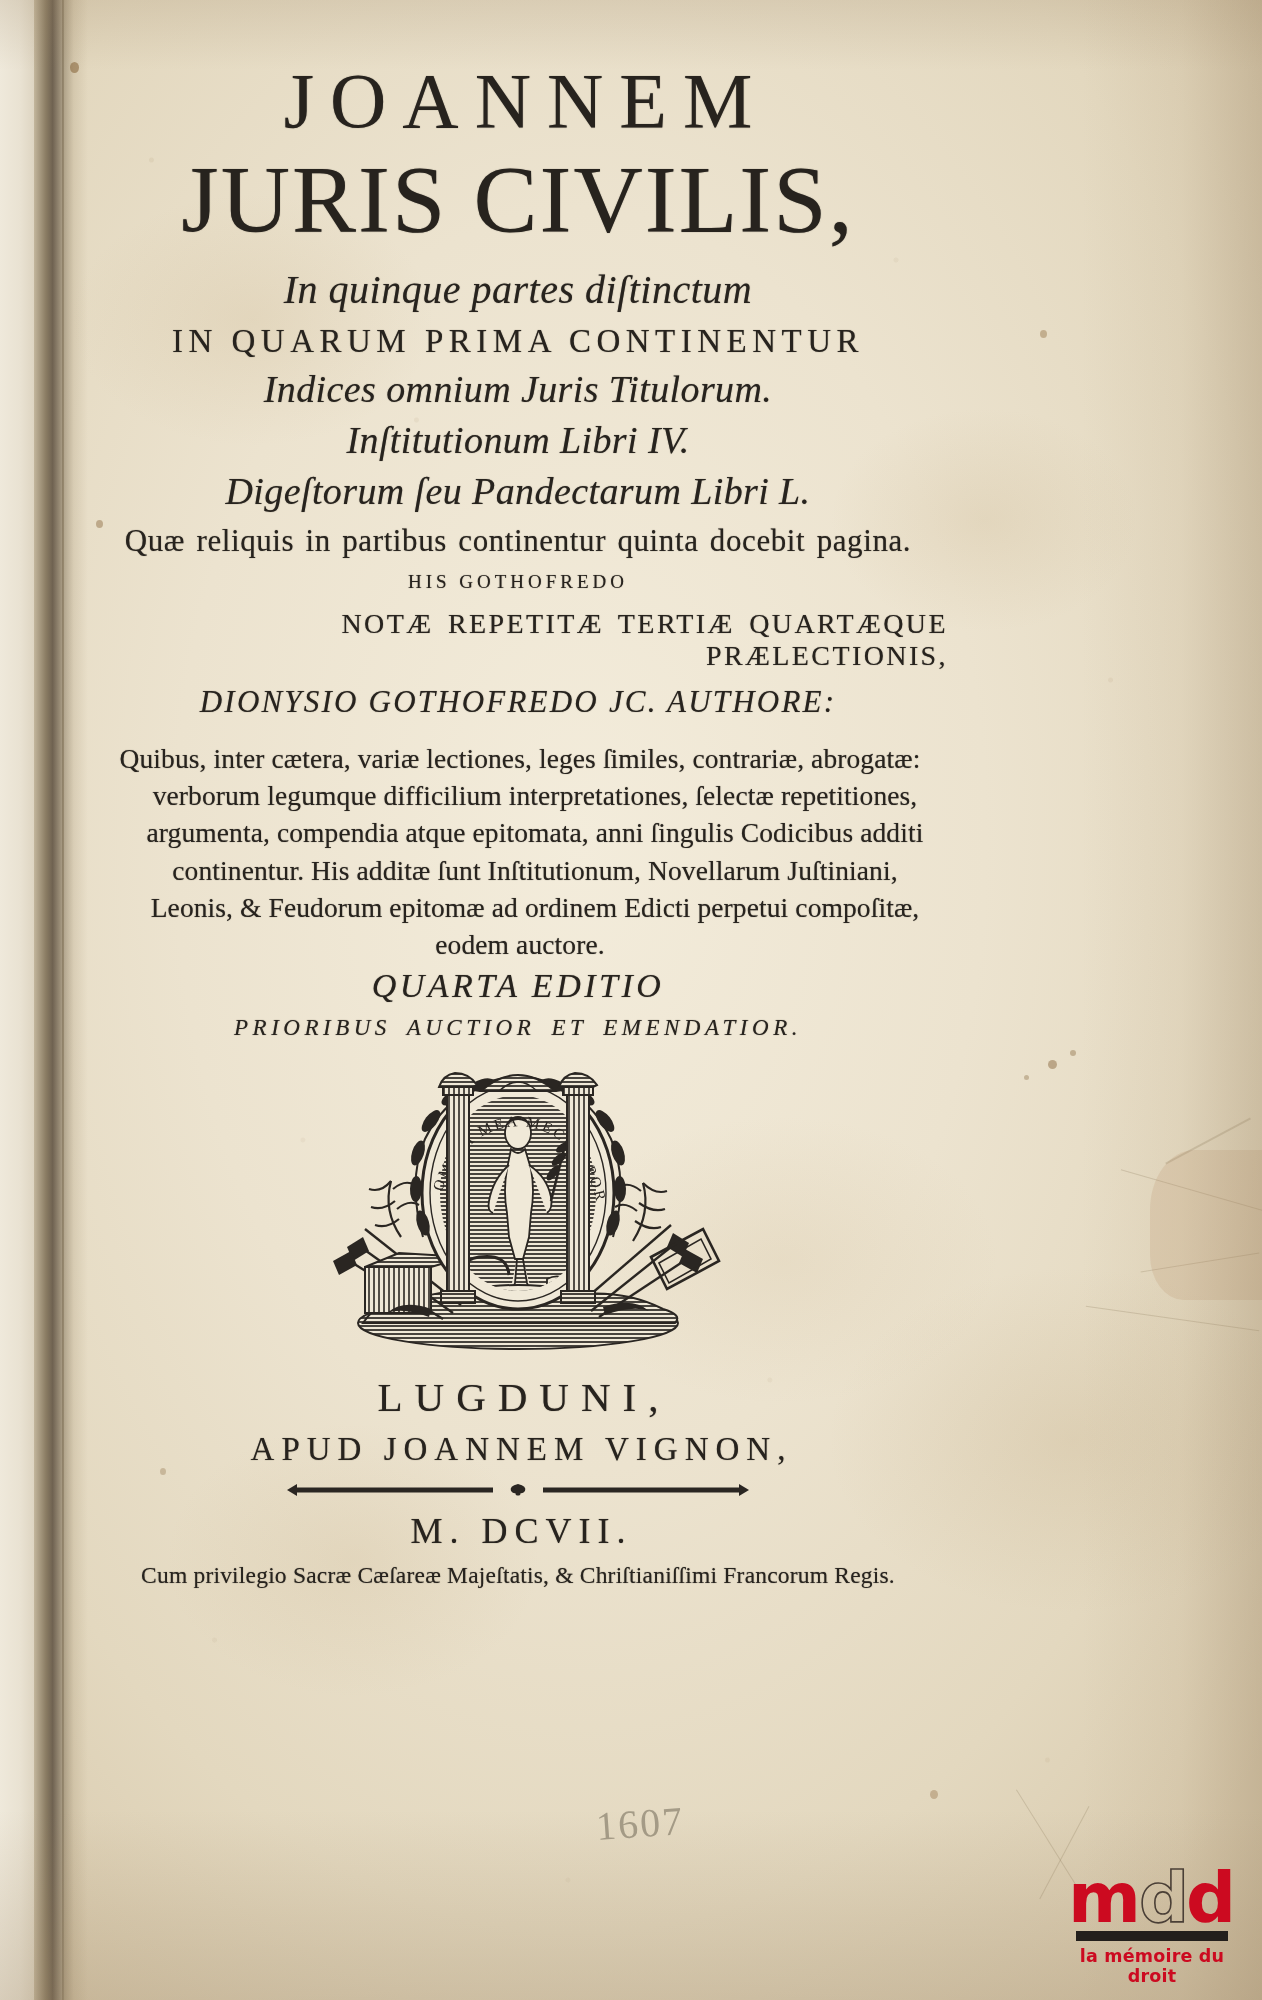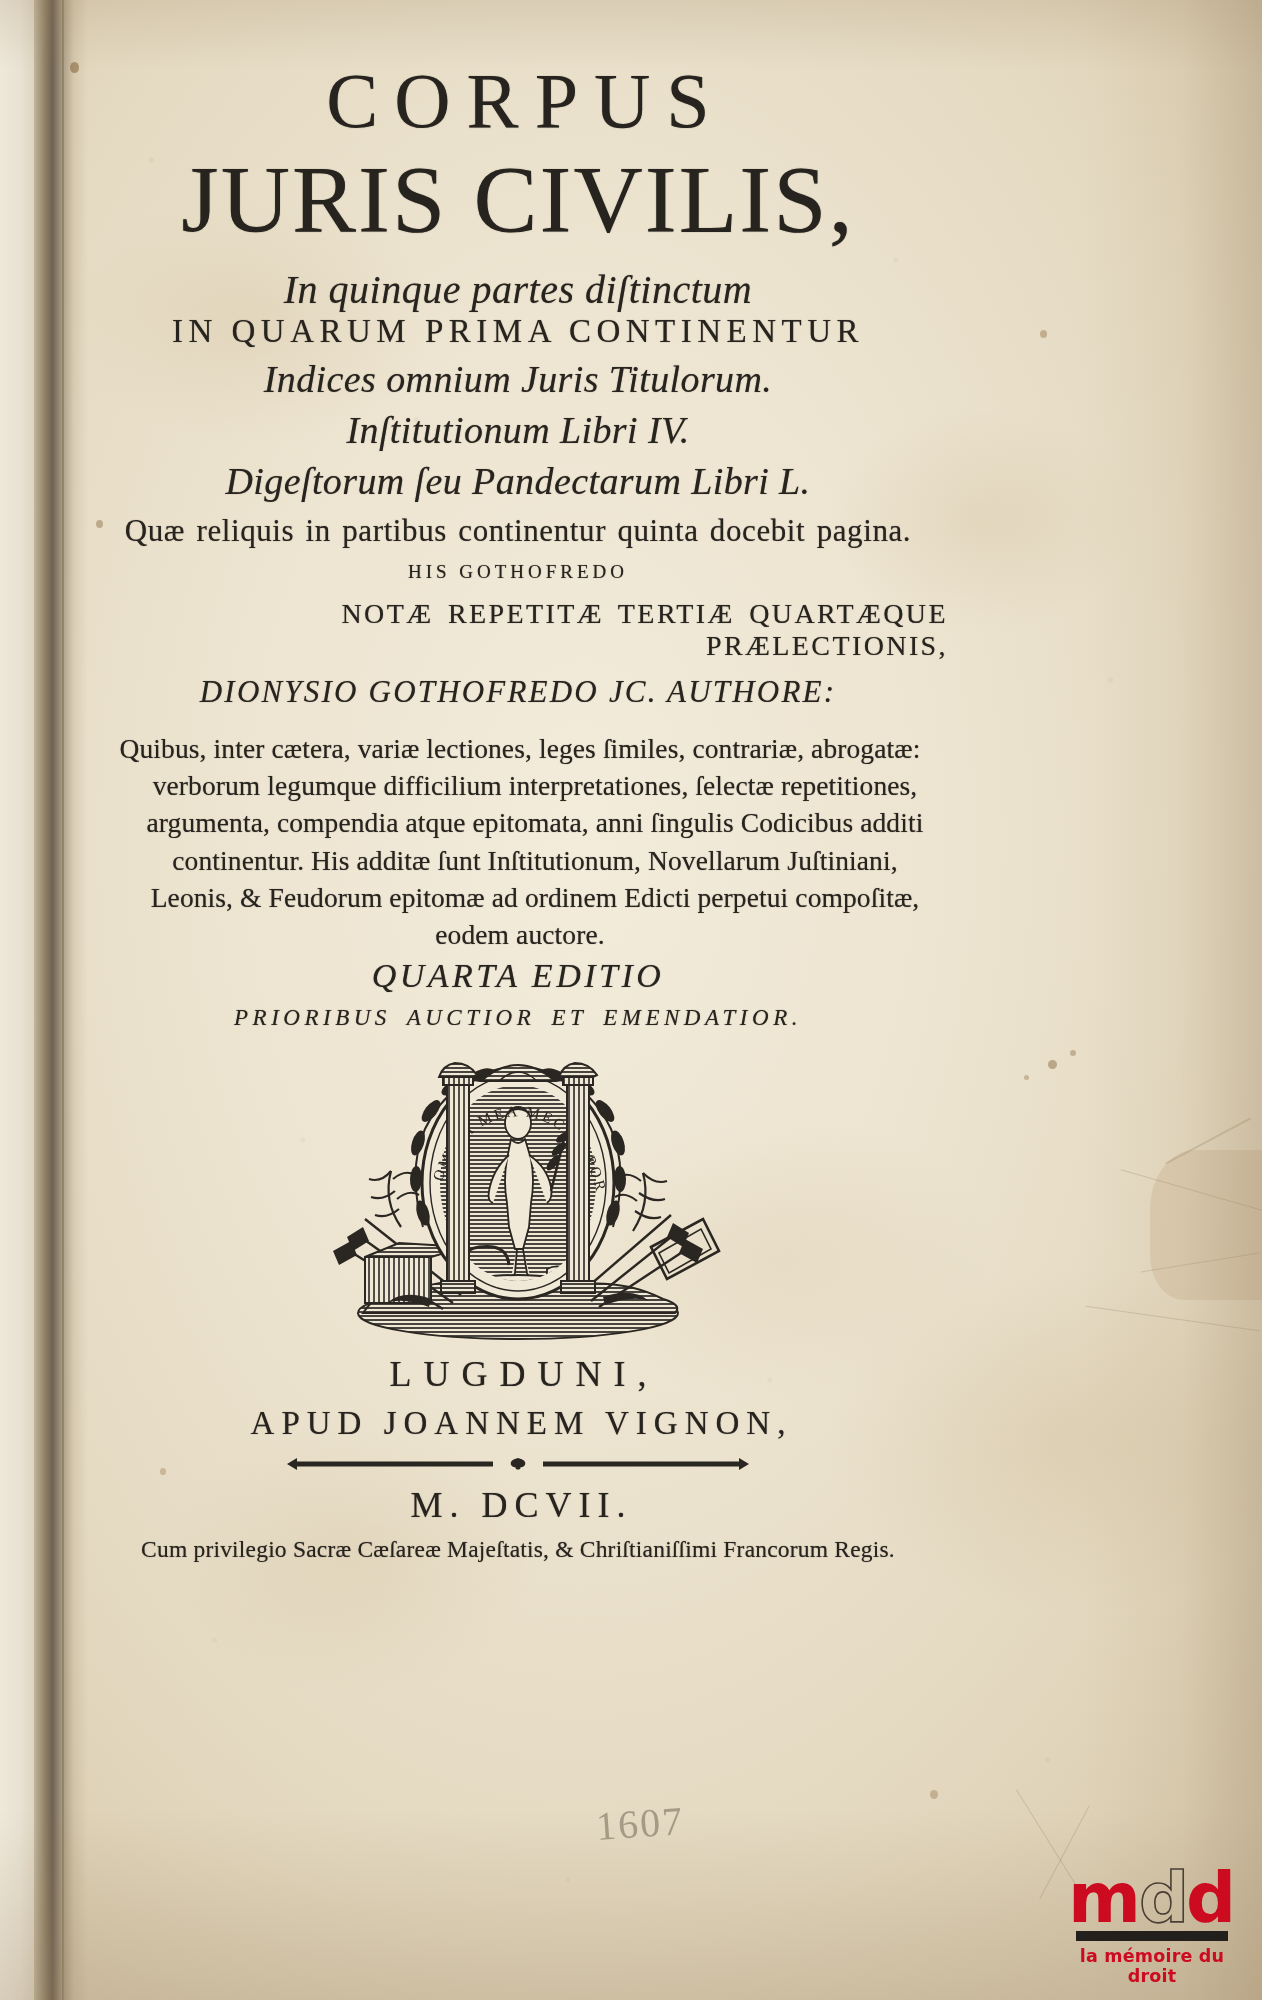--- a/index.html
+++ b/index.html
@@ -131,20 +131,21 @@
   }
   .t-ital1 {
     font-style: italic;
     font-size: 40px;
     margin-top: 16px;
     letter-spacing: .5px;
   }
   .t-caps1 {
     font-size: 33px;
     letter-spacing: 5.5px;
+    margin-top: 10px;
   }
   .t-ital2 {
     font-style: italic;
     font-size: 38px;
     margin-top: 7px;
     letter-spacing: .4px;
   }
   .t-quae {
     font-size: 31px;
     margin-top: 10px;
@@ -197,23 +198,23 @@
 
   
   .device {
     margin-top: 20px;
     display: flex;
     justify-content: center;
   }
   .device svg { display: block; }
 
   .t-lugduni {
-    font-size: 36px;
+    font-size: 41px;
     letter-spacing: 12px;
-    margin-top: 2px;
+    margin-top: 12px;
     padding-left: 12px;
   }
   .t-apud {
     font-size: 33px;
     letter-spacing: 7px;
     margin-top: 10px;
     padding-left: 7px;
   }
 
   .rule-wrap {
@@ -316,21 +317,21 @@
   <div class="crease" style="left:988px;top:1840px;width:120px;height:1.4px;transform:rotate(58deg);"></div>
   <div class="crease" style="left:1012px;top:1852px;width:105px;height:1.3px;transform:rotate(-62deg);"></div>
   <div class="crease" style="left:1150px;top:1150px;width:112px;height:150px;background:rgba(176,126,78,.16);border-radius:40% 0 0 30%;"></div>
 
   <div class="edge-top"></div>
   <div class="edge-right"></div>
   <div class="edge-bottom"></div>
 
   <div class="textblock">
 
-    <div class="t-corpus ink">CORPUS</div>
+    <div class="t-corpus ink">JOANNEM</div>
     <div class="t-juris ink">JURIS CIVILIS,</div>
     <div class="t-ital1 ink">In quinque partes diſtinctum</div>
     <div class="t-caps1 ink">IN QUARUM PRIMA CONTINENTUR</div>
 
     <div class="t-ital2 ink">Indices omnium Juris Titulorum.</div>
     <div class="t-ital2 ink">Inſtitutionum Libri IV.</div>
     <div class="t-ital2 ink">Digeſtorum ſeu Pandectarum Libri L.</div>
 
     <div class="t-quae ink">Quæ reliquis in partibus continentur quinta docebit pagina.</div>
     <div class="t-his ink">HIS GOTHOFREDO</div>

